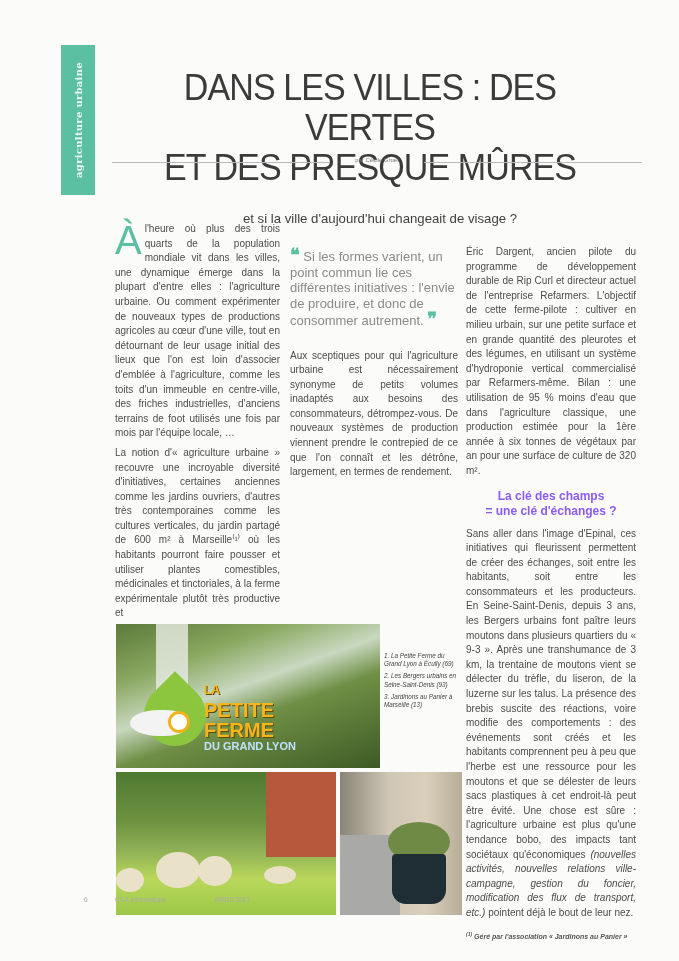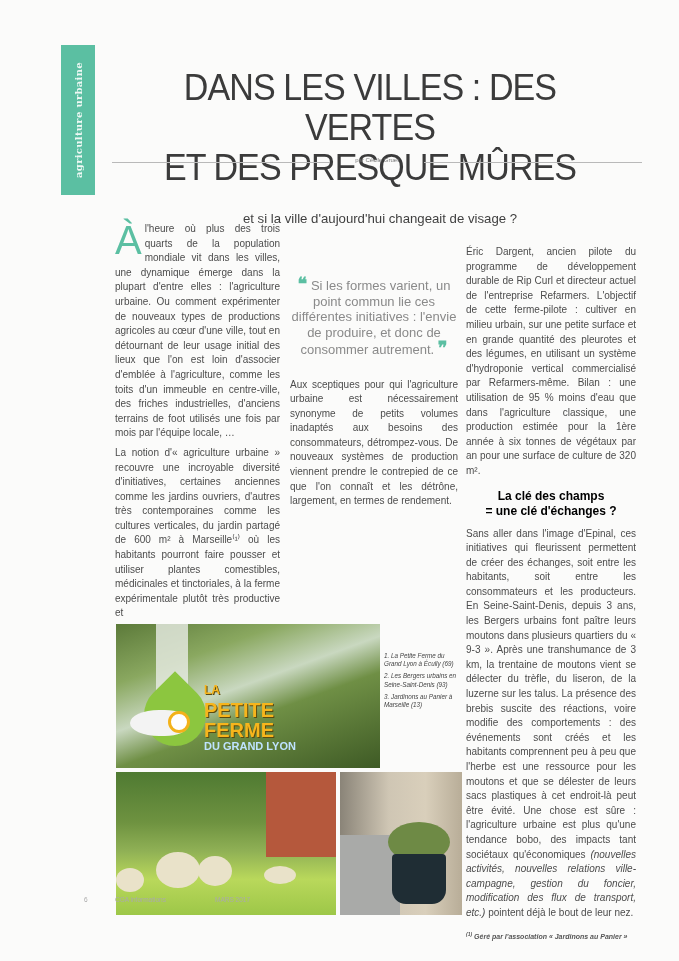--- a/index.html
+++ b/index.html
@@ -15,23 +15,23 @@
   .byline .rule { position:absolute; top:5px; height:1px; background:#b9b9b9; }
   .byline .rl { left:0; width:218px; } .byline .rr { right:0; width:218px; }
   .byline .txt { position:absolute; left:0; right:0; text-align:center; top:0; font-size:6px; color:#777; }
   .chapo { position:absolute; left:120px; top:190px; width:520px; text-align:center; font-size:13.2px; line-height:19px; color:#3f3f3f; }
   .col { position:absolute; font-size:10px; line-height:14.6px; color:#4c4c4c; text-align:justify; }
   .col p { margin:0 0 5px 0; }
   .c1 { left:115px; top:222px; width:165px; }
   .c2 { left:290px; top:245px; width:168px; }
   .c3 { left:466px; top:245px; width:170px; }
   .drop { float:left; font-size:40px; line-height:32px; color:#5bbfa2; margin:2px 3px 0 0; font-family:"Liberation Sans", sans-serif; }
-  .quote { margin:31px 0 20px 0; text-align:center; font-size:13px; line-height:15.5px; color:#8a8a8a; }
+  .quote { margin:2px 0 20px 0; text-align:left; font-size:13px; line-height:15.5px; color:#8a8a8a; }
   .qm { color:#5bbfa2; font-weight:bold; font-family:"DejaVu Serif", serif; font-size:18px; }
-  .subhead { text-align:center; color:#000000; font-weight:bold; font-size:12px; line-height:15px; margin:10px 0 8px 0; }
+  .subhead { text-align:center; color:#8b5cf6; font-weight:bold; font-size:12px; line-height:15px; margin:10px 0 8px 0; }
   .footnote { font-size:7px; font-style:italic; font-weight:bold; color:#555; margin-top:6px; text-align:left; }
   .footnote sup { font-size:5px; }
   .photo { position:absolute; overflow:hidden;margin-top:28px; }
   .p1 { left:116px; top:596px; width:264px; height:144px;
         background:linear-gradient(160deg,#5c7a3a 0%,#8aa860 25%,#c9d8c0 45%,#6f8f45 60%,#3e5a25 100%); }
   .p1 .pillar { position:absolute; left:40px; top:0; width:32px; height:90px; background:#e8ece6; opacity:0.8; }
   .p1 .leaf { position:absolute; left:28px; top:60px; width:62px; height:62px; background:#8cc63f; border-radius:50% 0 50% 50%; transform:rotate(-45deg); }
   .p1 .fish { position:absolute; left:14px; top:86px; width:58px; height:26px; background:#f3f3f3; border-radius:50% 40% 40% 50%; }
   .p1 .eye { position:absolute; left:52px; top:87px; width:16px; height:16px; border:3px solid #f3b21a; border-radius:50%; background:#fff; }
   .p1 .logo { position:absolute; left:88px; top:56px; color:#f7b51c; font-weight:bold; font-size:20px; line-height:20px; text-shadow:1px 1px 0 #5a4a10; }

